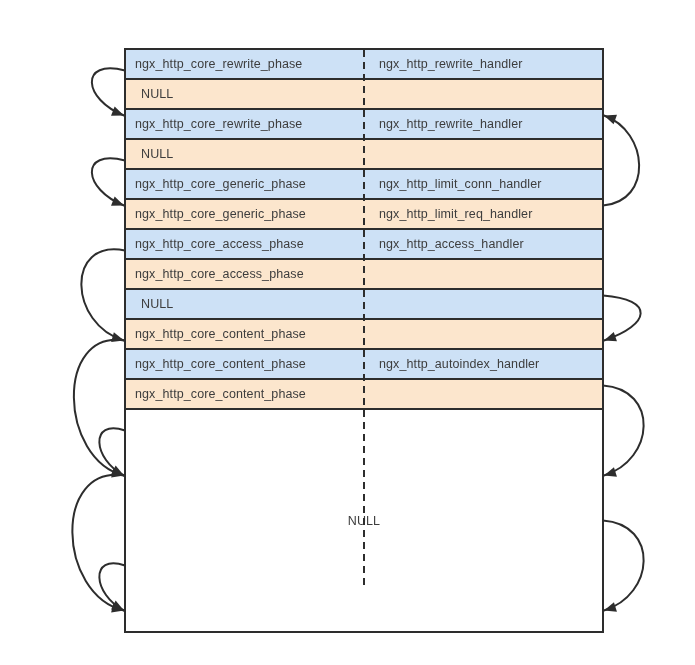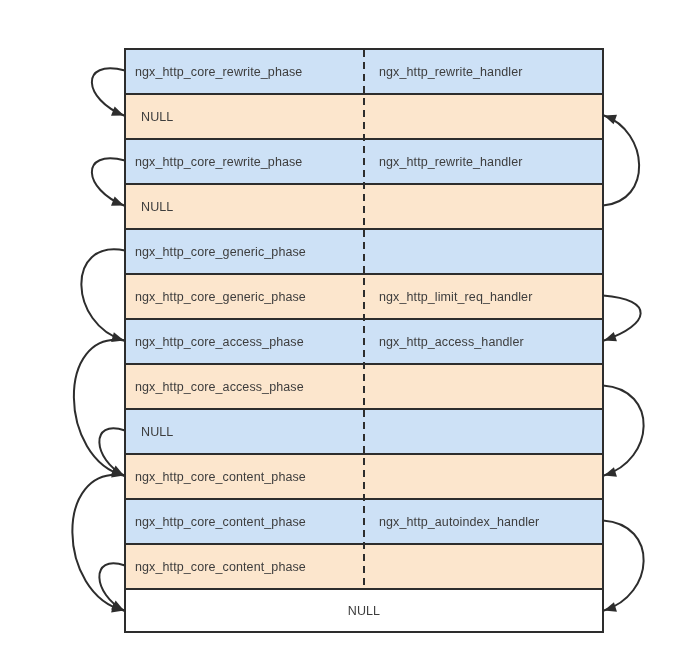--- a/index.html
+++ b/index.html
@@ -16,21 +16,21 @@
   }
   .table{
     position:absolute;left:124px;top:48px;
     width:480px;height:585px;
     box-sizing:border-box;
     border:2px solid var(--border);
     display:flex;flex-direction:column;
     background:#ffffff;
   }
   .row{
-    flex:none;height:45px;box-sizing:border-box;
+    flex:none;height:30px;box-sizing:border-box;
     border-bottom:2px solid var(--border);
     display:flex;align-items:center;
   }
   .row.blue{background:#cde1f6;}
   .row.orange{background:#fce6cd;}
   .row.footer{
     flex:1;height:auto;border-bottom:none;background:#ffffff;
     justify-content:center;
   }
   .cell{
@@ -65,20 +65,21 @@
     <div class="cell phase">ngx_http_core_rewrite_phase</div>
     <div class="cell handler">ngx_http_rewrite_handler</div>
   </div>
 
   <div class="row orange">
     <div class="cell handler">NULL</div>
   </div>
 
   <div class="row blue">
     <div class="cell phase">ngx_http_core_generic_phase</div>
+    <div class="cell handler">ngx_http_limit_conn_handler</div>
   </div>
 
   <div class="row orange">
     <div class="cell phase">ngx_http_core_generic_phase</div>
     <div class="cell handler">ngx_http_limit_req_handler</div>
   </div>
 
   <div class="row blue">
     <div class="cell phase">ngx_http_core_access_phase</div>
     <div class="cell handler">ngx_http_access_handler</div>

